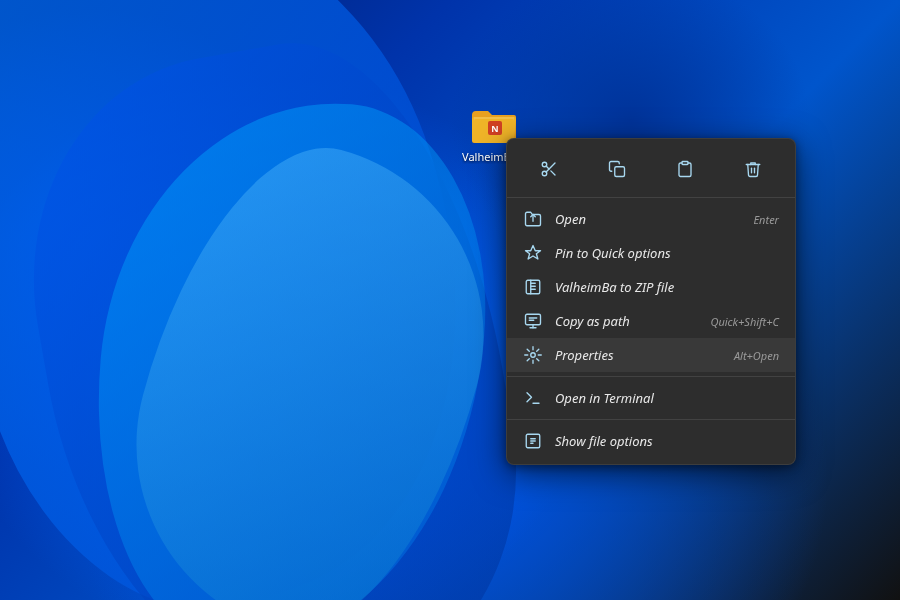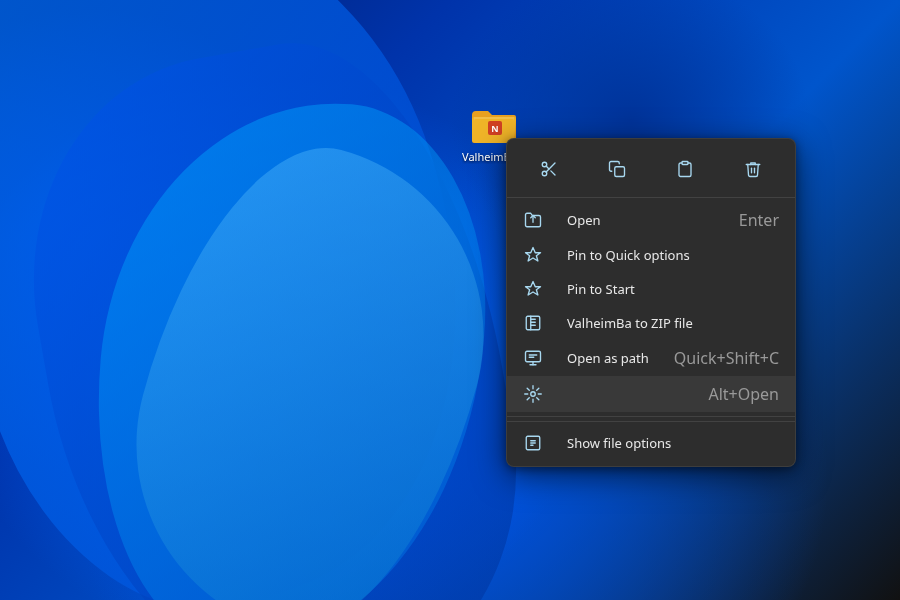--- a/index.html
+++ b/index.html
@@ -150,21 +150,22 @@
 
     
     .menu-item {
       display: flex;
       align-items: center;
       padding: 7px 16px;
       cursor: pointer;
       color: #e8e8e8;
       font-size: 13px;
       position: relative;
-      gap: 24px;
+      gap: 12px;
+      font-style: italic;
     }
 
     .menu-item.highlighted {
       background: rgba(255,255,255,0.06);
     }
 
     .menu-item-icon {
       width: 20px;
       height: 20px;
       display: flex;
@@ -178,21 +179,21 @@
       width: 18px;
       height: 18px;
     }
 
     .menu-item-label {
       flex: 1;
       font-size: 13px;
     }
 
     .menu-item-shortcut {
-      font-size: 16px;
+      font-size: 11px;
       color: #999;
       margin-left: auto;
     }
 
     .menu-separator {
       height: 1px;
       background: rgba(255,255,255,0.1);
       margin: 4px 0;
     }
   </style>
@@ -281,28 +282,20 @@
 
   <div class="menu-item">
     <div class="menu-item-icon">
       <svg viewBox="0 0 24 24" fill="none" stroke="currentColor" stroke-width="1.8" stroke-linecap="round" stroke-linejoin="round">
         <path d="M12 2L9 9H2l5.5 4-2 7L12 16l6.5 4-2-7L22 9h-7z"></path>
       </svg>
     </div>
     <span class="menu-item-label">Pin to Quick options</span>
   </div>
 
-  <div class="menu-item">
-    <div class="menu-item-icon">
-      <svg viewBox="0 0 24 24" fill="none" stroke="currentColor" stroke-width="1.8" stroke-linecap="round" stroke-linejoin="round">
-        <path d="M12 2L9 9H2l5.5 4-2 7L12 16l6.5 4-2-7L22 9h-7z"></path>
-      </svg>
-    </div>
-    <span class="menu-item-label">Pin to Start</span>
-  </div>
 
   <div class="menu-item">
     <div class="menu-item-icon">
       <svg viewBox="0 0 24 24" fill="none" stroke="currentColor" stroke-width="1.8" stroke-linecap="round" stroke-linejoin="round">
         <rect x="3" y="3" width="18" height="18" rx="2"></rect>
         <line x1="9" y1="3" x2="9" y2="21"></line>
         <line x1="9" y1="7" x2="15" y2="7"></line>
         <line x1="9" y1="11" x2="15" y2="11"></line>
         <line x1="9" y1="15" x2="15" y2="15"></line>
       </svg>
@@ -312,36 +305,46 @@
 
   <div class="menu-item">
     <div class="menu-item-icon">
       <svg viewBox="0 0 24 24" fill="none" stroke="currentColor" stroke-width="1.8" stroke-linecap="round" stroke-linejoin="round">
         <rect x="2" y="3" width="20" height="14" rx="2"></rect>
         <line x1="8" y1="21" x2="16" y2="21"></line>
         <line x1="12" y1="17" x2="12" y2="21"></line>
         <path d="M7 8h10M7 11h6"></path>
       </svg>
     </div>
-    <span class="menu-item-label">Open as path</span>
+    <span class="menu-item-label">Copy as path</span>
     <span class="menu-item-shortcut">Quick+Shift+C</span>
   </div>
 
   <div class="menu-item highlighted">
     <div class="menu-item-icon">
       <svg viewBox="0 0 24 24" fill="none" stroke="currentColor" stroke-width="1.8" stroke-linecap="round" stroke-linejoin="round">
         <circle cx="12" cy="12" r="3"></circle>
         <path d="M12 1v4M12 19v4M4.22 4.22l2.83 2.83M16.95 16.95l2.83 2.83M1 12h4M19 12h4M4.22 19.78l2.83-2.83M16.95 7.05l2.83-2.83"></path>
       </svg>
     </div>
+    <span class="menu-item-label">Properties</span>
     <span class="menu-item-shortcut">Alt+Open</span>
   </div>
 
   <div class="menu-separator"></div>
 
+  <div class="menu-item">
+    <div class="menu-item-icon">
+      <svg viewBox="0 0 24 24" fill="none" stroke="currentColor" stroke-width="1.8" stroke-linecap="round" stroke-linejoin="round">
+        <polyline points="4 17 10 11 4 5"></polyline>
+        <line x1="12" y1="19" x2="20" y2="19"></line>
+      </svg>
+    </div>
+    <span class="menu-item-label">Open in Terminal</span>
+  </div>
 
   <div class="menu-separator"></div>
 
   <div class="menu-item">
     <div class="menu-item-icon">
       <svg viewBox="0 0 24 24" fill="none" stroke="currentColor" stroke-width="1.8" stroke-linecap="round" stroke-linejoin="round">
         <rect x="3" y="3" width="18" height="18" rx="2"></rect>
         <line x1="9" y1="9" x2="15" y2="9"></line>
         <line x1="9" y1="12" x2="15" y2="12"></line>
         <line x1="9" y1="15" x2="12" y2="15"></line>

